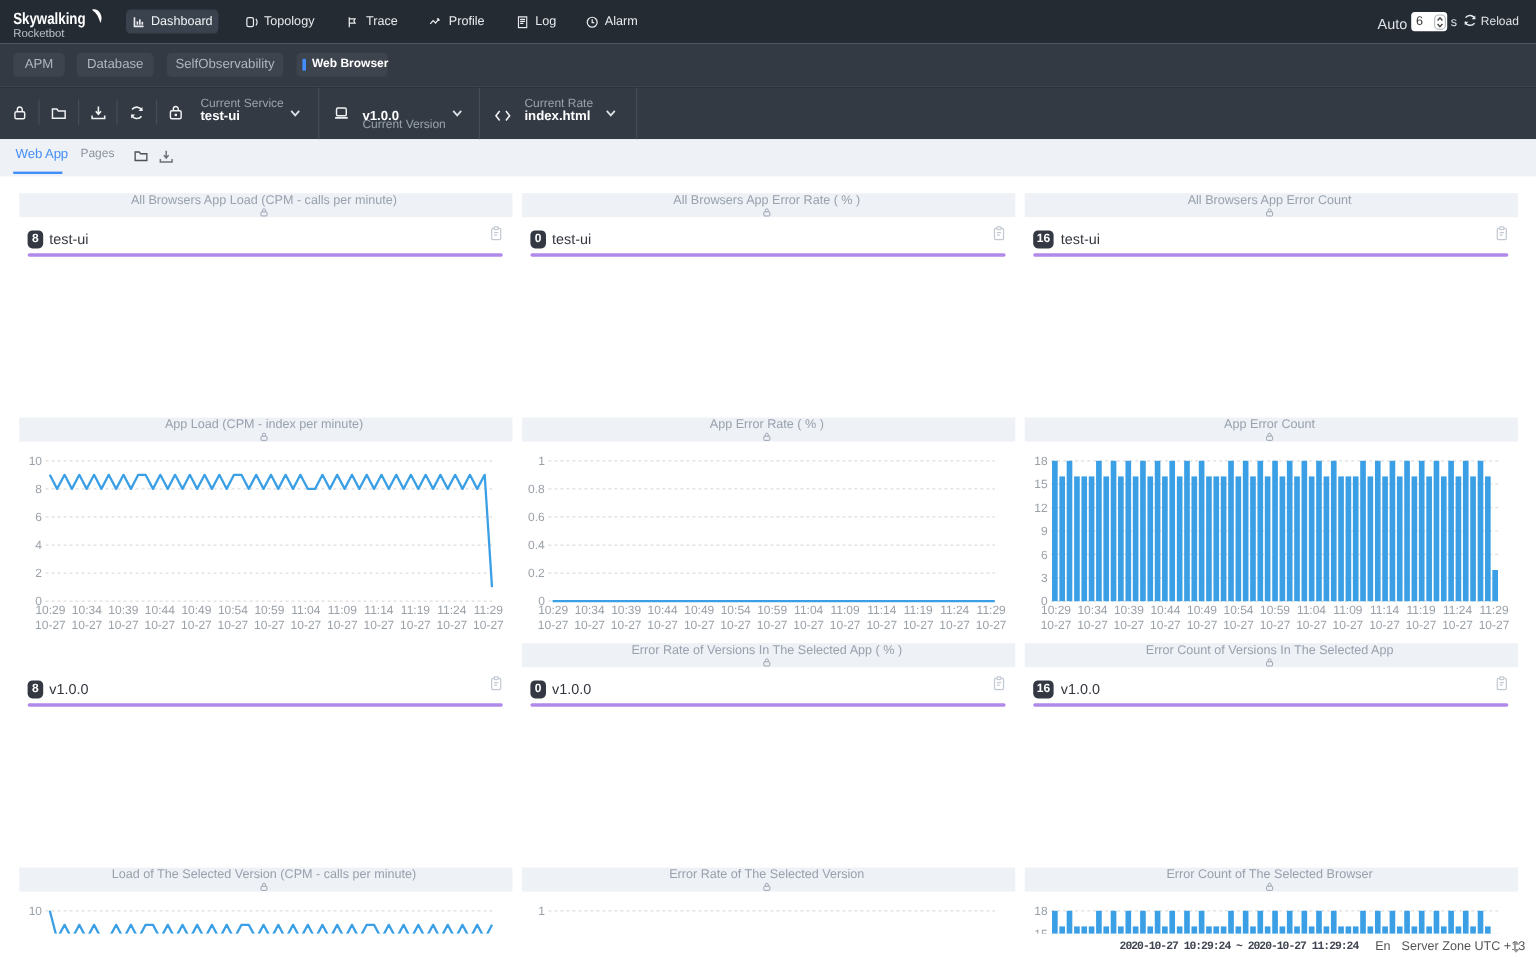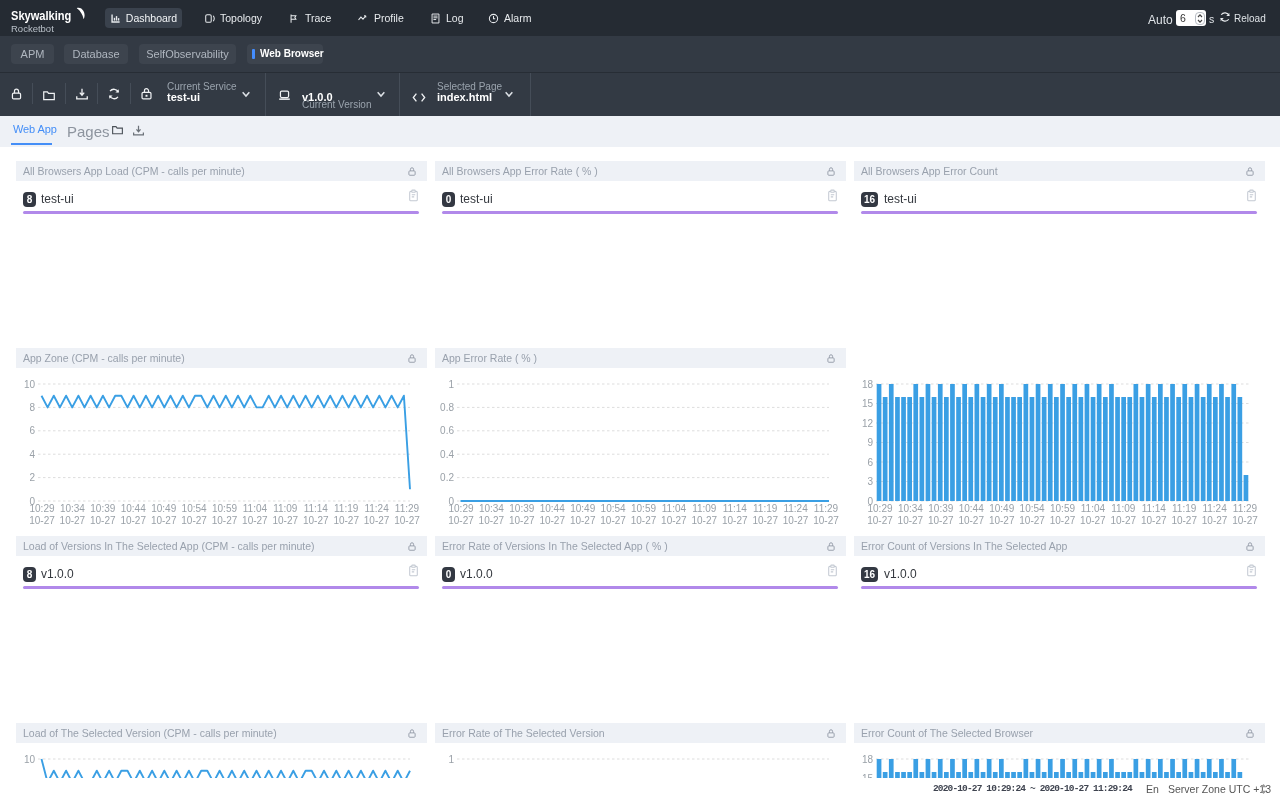--- a/index.html
+++ b/index.html
@@ -15,21 +15,21 @@
 .dash { position:absolute; left:105px; top:8px; width:77px; height:20px; background:#3a424d; border-radius:4px; display:flex; align-items:center; justify-content:center; gap:5px; color:#f2f4f6; font-size:10.5px; }
 .nav { position:absolute; top:0; height:36px; display:flex; align-items:center; color:#e8ebee; font-size:10.5px; gap:5px; }
 .pill { position:absolute; top:44px; height:20px; background:#3d444e; border-radius:4px; color:#afb6bf; font-size:11px; display:flex; align-items:center; justify-content:center; white-space:nowrap; }
 .pill.active { color:#fff; font-weight:bold; }
 .tbicon { position:absolute; color:#f0f2f4; }
 .tbsep { position:absolute; top:83px; width:1px; height:21px; background:#454d58; }
 .groupsep { position:absolute; top:73px; width:1px; height:43px; background:#454d58; }
 .seltitle { position:absolute; color:#9aa3ad; font-size:10px; }
 .selval { position:absolute; color:#fff; font-size:11px; font-weight:bold; }
 .card { position:absolute; width:411px; }
-.cardhead { height:20px; background:#eef1f6; color:#99a1ad; font-size:10.5px; display:flex; align-items:center; padding:0 10px 0 7px; justify-content:space-between; }
+.cardhead { height:20px; background:#eef1f6; color:#99a1ad; font-size:10.5px; display:flex; align-items:center; padding:0 10px 0 7px; justify-content:space-between;flex-direction:column; }
 .badge { position:absolute; left:7px; top:31px; height:15px; min-width:13px; padding:0 3px; background:#333842; border-radius:4px; color:#fff; font-size:10px; font-weight:bold; display:flex; align-items:center; justify-content:center; }
 .bname { position:absolute; left:25px; top:31px; font-size:12px; color:#34383e; line-height:15px; }
 .purple { position:absolute; left:7px; top:50px; width:396px; height:3px; background:#b189ea; border-radius:2px; }
 .clip { position:absolute; right:8px; top:27px; }
 .footer { position:absolute; left:0; top:778px; width:1280px; height:22px; background:#fff; z-index:50; }
 .ftime { position:absolute; left:933px; top:783px; font-family:"Liberation Mono", monospace; font-size:9.5px; font-weight:bold; letter-spacing:-0.85px; color:#3f4450; z-index:60;text-align:center; }
 .fen { position:absolute; left:1146px; top:783px; font-size:10.5px; color:#555; z-index:60; }
 .fzone { position:absolute; left:1168px; top:783px; font-size:10.5px; color:#555; z-index:60; }
 .fspin { position:absolute; left:1259px; top:782px; z-index:60; }
 </style>
@@ -148,30 +148,30 @@
     </svg></div>
 <div class="seltitle" style="left:302px; top:99px">Current Version</div>
 <div class="selval" style="left:302px; top:91px">v1.0.0</div>
 <svg class="abs" style="left:376px; top:89px" width="10" height="10" viewBox="0 0 12 12" fill="none" stroke="#dde1e6" stroke-width="1.8">
     <path d="M2 4 L6 8.5 L10 4"></path>
   </svg>
 <div class="groupsep" style="left:399px"></div>
 <div class="tbicon" style="left:412px; top:89px"><svg width="14" height="11" viewBox="0 0 16 12" fill="none" stroke="#f0f2f4" stroke-width="1.5">
       <path d="M5 1.5 L1.5 6 L5 10.5 M11 1.5 L14.5 6 L11 10.5"></path>
     </svg></div>
-<div class="seltitle" style="left:437px; top:81px">Selected Page</div>
+<div class="seltitle" style="left:437px; top:81px">Current Rate</div>
 <div class="selval" style="left:437px; top:91px">index.html</div>
 <svg class="abs" style="left:504px; top:89px" width="10" height="10" viewBox="0 0 12 12" fill="none" stroke="#dde1e6" stroke-width="1.8">
     <path d="M2 4 L6 8.5 L10 4"></path>
   </svg>
 <div class="groupsep" style="left:530px"></div>
 
 <span style="position:absolute;left:13px;top:123px;font-size:11px;letter-spacing:-0.1px;color:#448ef7">Web App</span>
 <div style="position:absolute;left:11px;top:143px;width:41px;height:2px;background:#448ef7"></div>
-<span style="position:absolute;left:67px;top:123px;font-size:15px;color:#8d949e">Pages</span>
+<span style="position:absolute;left:67px;top:123px;font-size:10px;color:#8d949e">Pages</span>
 <svg class="abs" style="left:111px;top:124px" width="13" height="12" viewBox="0 0 16 16" fill="none" stroke="#4c5259" stroke-width="1.5">
     <path d="M1.5 3.5 L6 3.5 L7.5 5.5 L14.5 5.5 L14.5 13 L1.5 13 Z"></path>
   </svg>
 <svg class="abs" style="left:132px;top:124px" width="13" height="13" viewBox="0 0 16 16" fill="none" stroke="#6b7178" stroke-width="1.5">
     <path d="M8 2 L8 9 M5.5 6.5 L8 9.5 L10.5 6.5"></path>
     <path d="M2 10.5 L2 13.5 L14 13.5 L14 10.5"></path>
   </svg>
 <div class="card" style="left:16px;top:161px;height:60px">
 <div class="cardhead">
       <span>All Browsers App Load (CPM - calls per minute)</span>
@@ -218,21 +218,21 @@
     <div class="bname" style="left:30px">test-ui</div>
 <div class="clip"><svg width="11" height="13" viewBox="0 0 16 18" fill="none" stroke="#c3c9d2" stroke-width="1.5">
         <rect x="2.5" y="3" width="11" height="13.5" rx="1.5"></rect>
         <rect x="5.5" y="1.2" width="5" height="3.2" rx="1" fill="#fff"></rect>
         <path d="M5.5 8 L10.5 8 M5.5 11 L9 11"></path>
       </svg></div>
 <div class="purple"></div>
 </div>
 <div class="card" style="left:16px;top:348px;height:186px">
 <div class="cardhead">
-      <span>App Zone (CPM - calls per minute)</span>
+      <span>App Load (CPM - index per minute)</span>
       <svg width="10" height="11" viewBox="0 0 16 16" fill="none" stroke="#9aa1ad" stroke-width="1.6">
         <rect x="3" y="7" width="10" height="7" rx="1.5"></rect>
         <path d="M5.5 7 L5.5 4.5 A2.5 2.5 0 0 1 10.5 4.5 L10.5 7"></path>
       </svg>
     </div>
 <svg width="411" height="166" viewBox="0 0 411 166" style="position:absolute;left:0;top:20px">
       <line x1="22" y1="16.0" x2="394.0" y2="16.0" stroke="#ddd" stroke-width="1" stroke-dasharray="2.5,2.5"></line>
       <text x="19" y="19.5" font-size="10" fill="#9aa1a8" text-anchor="end">10</text>
       <line x1="22" y1="39.4" x2="394.0" y2="39.4" stroke="#ddd" stroke-width="1" stroke-dasharray="2.5,2.5"></line>
       <text x="19" y="42.9" font-size="10" fill="#9aa1a8" text-anchor="end">8</text>
@@ -317,20 +317,27 @@
       <text x="330.2" y="144" font-size="10" fill="#9aa1a8" text-anchor="middle">11:19</text>
       <text x="330.2" y="156" font-size="10" fill="#9aa1a8" text-anchor="middle">10-27</text>
       <text x="360.6" y="144" font-size="10" fill="#9aa1a8" text-anchor="middle">11:24</text>
       <text x="360.6" y="156" font-size="10" fill="#9aa1a8" text-anchor="middle">10-27</text>
       <text x="391.0" y="144" font-size="10" fill="#9aa1a8" text-anchor="middle">11:29</text>
       <text x="391.0" y="156" font-size="10" fill="#9aa1a8" text-anchor="middle">10-27</text>
       <polyline points="25.5,133.0 31.6,133.0 37.8,133.0 43.9,133.0 50.1,133.0 56.2,133.0 62.4,133.0 68.5,133.0 74.6,133.0 80.8,133.0 86.9,133.0 93.1,133.0 99.2,133.0 105.3,133.0 111.5,133.0 117.6,133.0 123.8,133.0 129.9,133.0 136.1,133.0 142.2,133.0 148.3,133.0 154.5,133.0 160.6,133.0 166.8,133.0 172.9,133.0 179.0,133.0 185.2,133.0 191.3,133.0 197.5,133.0 203.6,133.0 209.8,133.0 215.9,133.0 222.0,133.0 228.2,133.0 234.3,133.0 240.5,133.0 246.6,133.0 252.7,133.0 258.9,133.0 265.0,133.0 271.2,133.0 277.3,133.0 283.4,133.0 289.6,133.0 295.7,133.0 301.9,133.0 308.0,133.0 314.2,133.0 320.3,133.0 326.4,133.0 332.6,133.0 338.7,133.0 344.9,133.0 351.0,133.0 357.1,133.0 363.3,133.0 369.4,133.0 375.6,133.0 381.7,133.0 387.9,133.0 394.0,133.0" fill="none" stroke="#3a9fe4" stroke-width="1.9" stroke-linejoin="round"></polyline>
     </svg>
 </div>
 <div class="card" style="left:854px;top:348px;height:186px">
+<div class="cardhead">
+      <span>App Error Count</span>
+      <svg width="10" height="11" viewBox="0 0 16 16" fill="none" stroke="#9aa1ad" stroke-width="1.6">
+        <rect x="3" y="7" width="10" height="7" rx="1.5"></rect>
+        <path d="M5.5 7 L5.5 4.5 A2.5 2.5 0 0 1 10.5 4.5 L10.5 7"></path>
+      </svg>
+    </div>
 <svg width="411" height="166" viewBox="0 0 411 166" style="position:absolute;left:0;top:20px">
       <line x1="22" y1="16.0" x2="395.0" y2="16.0" stroke="#ddd" stroke-width="1" stroke-dasharray="2.5,2.5"></line>
       <text x="19" y="19.5" font-size="10" fill="#9aa1a8" text-anchor="end">18</text>
       <line x1="22" y1="35.5" x2="395.0" y2="35.5" stroke="#ddd" stroke-width="1" stroke-dasharray="2.5,2.5"></line>
       <text x="19" y="39.0" font-size="10" fill="#9aa1a8" text-anchor="end">15</text>
       <line x1="22" y1="55.0" x2="395.0" y2="55.0" stroke="#ddd" stroke-width="1" stroke-dasharray="2.5,2.5"></line>
       <text x="19" y="58.5" font-size="10" fill="#9aa1a8" text-anchor="end">12</text>
       <line x1="22" y1="74.5" x2="395.0" y2="74.5" stroke="#ddd" stroke-width="1" stroke-dasharray="2.5,2.5"></line>
       <text x="19" y="78.0" font-size="10" fill="#9aa1a8" text-anchor="end">9</text>
       <line x1="22" y1="94.0" x2="395.0" y2="94.0" stroke="#ddd" stroke-width="1" stroke-dasharray="2.5,2.5"></line>
@@ -422,27 +429,20 @@
       <rect x="352.9" y="16.0" width="4.7" height="117.0" fill="#3a9fe4"></rect>
       <rect x="359.0" y="29.0" width="4.7" height="104.0" fill="#3a9fe4"></rect>
       <rect x="365.1" y="16.0" width="4.7" height="117.0" fill="#3a9fe4"></rect>
       <rect x="371.2" y="29.0" width="4.7" height="104.0" fill="#3a9fe4"></rect>
       <rect x="377.4" y="16.0" width="4.7" height="117.0" fill="#3a9fe4"></rect>
       <rect x="383.5" y="29.0" width="4.7" height="104.0" fill="#3a9fe4"></rect>
       <rect x="389.6" y="107.0" width="4.7" height="26.0" fill="#3a9fe4"></rect>
     </svg>
 </div>
 <div class="card" style="left:16px;top:536px;height:60px">
-<div class="cardhead">
-      <span>Load of Versions In The Selected App (CPM - calls per minute)</span>
-      <svg width="10" height="11" viewBox="0 0 16 16" fill="none" stroke="#9aa1ad" stroke-width="1.6">
-        <rect x="3" y="7" width="10" height="7" rx="1.5"></rect>
-        <path d="M5.5 7 L5.5 4.5 A2.5 2.5 0 0 1 10.5 4.5 L10.5 7"></path>
-      </svg>
-    </div>
 <div class="badge">8</div>
     <div class="bname" style="left:25px">v1.0.0</div>
 <div class="clip"><svg width="11" height="13" viewBox="0 0 16 18" fill="none" stroke="#c3c9d2" stroke-width="1.5">
         <rect x="2.5" y="3" width="11" height="13.5" rx="1.5"></rect>
         <rect x="5.5" y="1.2" width="5" height="3.2" rx="1" fill="#fff"></rect>
         <path d="M5.5 8 L10.5 8 M5.5 11 L9 11"></path>
       </svg></div>
 <div class="purple"></div>
 </div>
 <div class="card" style="left:435px;top:536px;height:60px">

